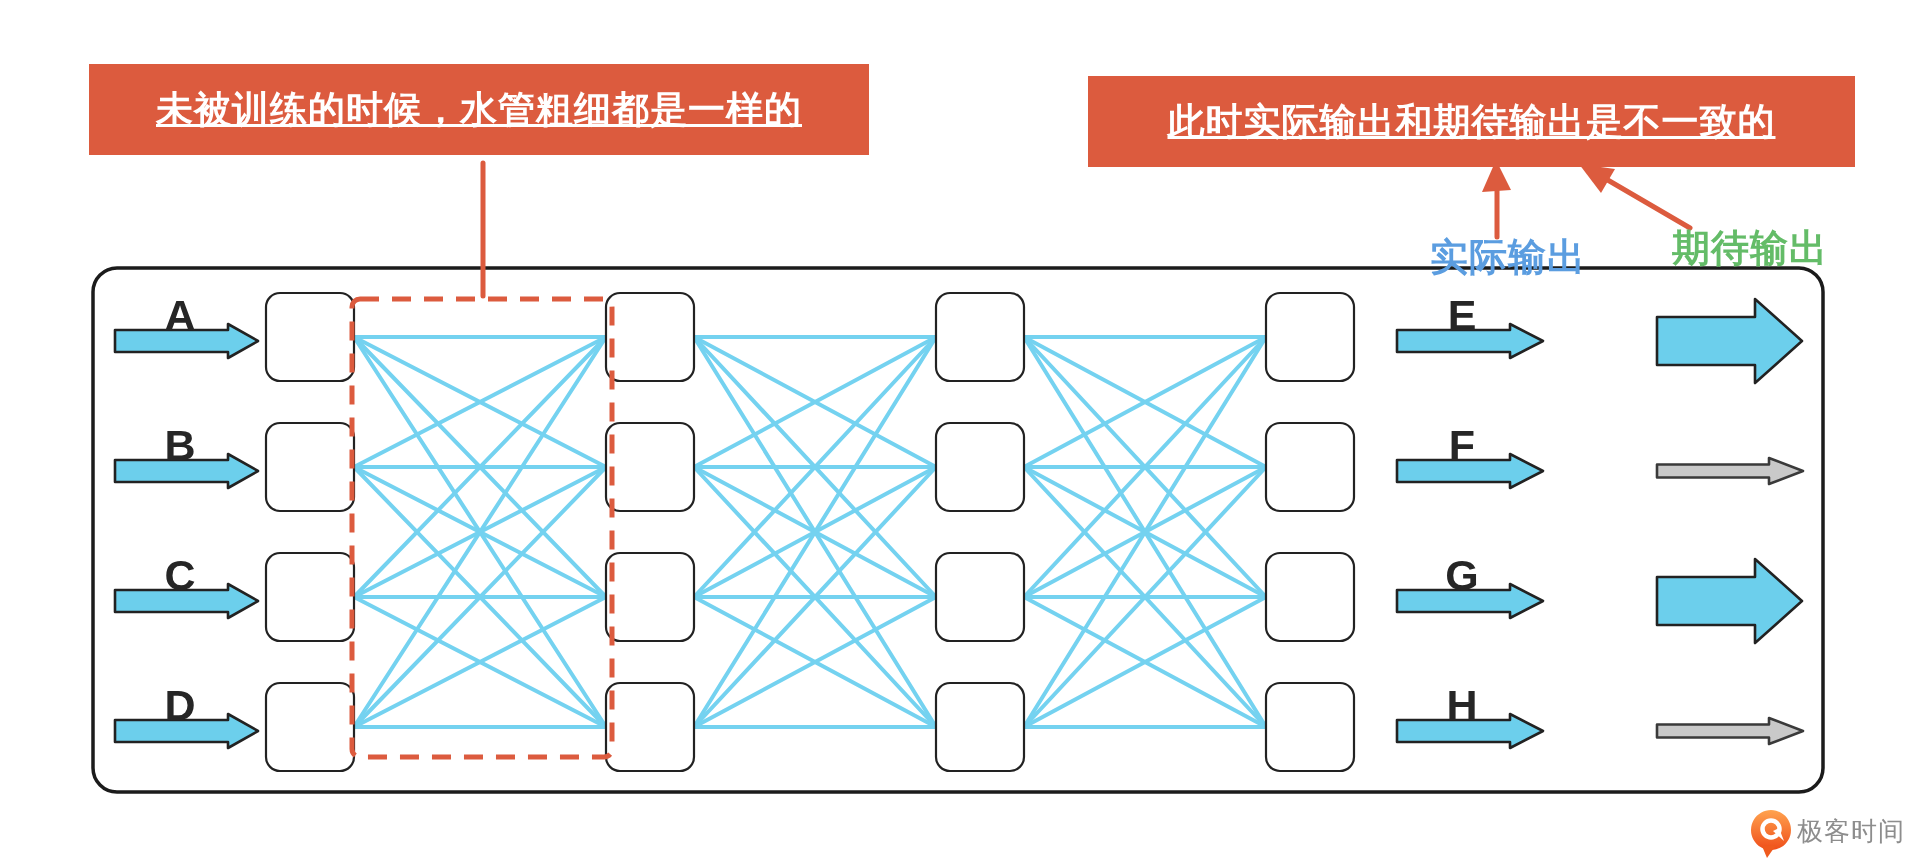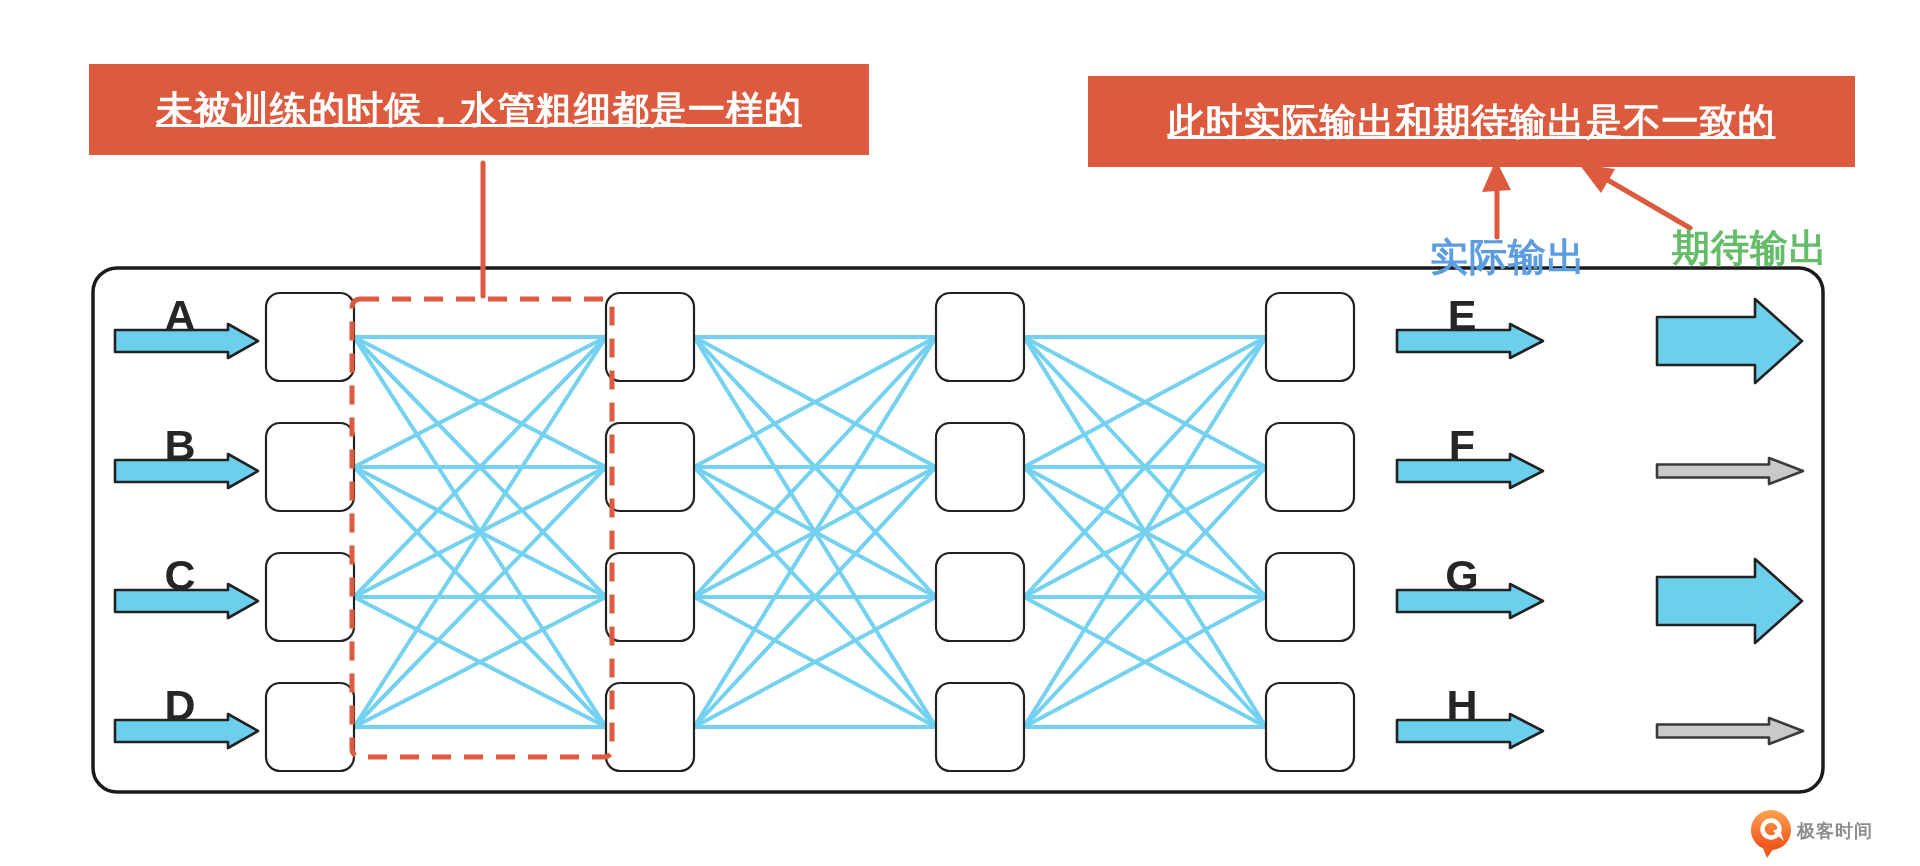--- a/index.html
+++ b/index.html
@@ -31,21 +31,21 @@
   .col-label-expected{left:1666px;top:225px;width:168px;height:46px;color:var(--green-label);}
   .io-label{font-size:43px;font-weight:700;color:#262626;width:100px;height:44px;}
   .container-box{fill:#ffffff;stroke:var(--ink);stroke-width:3.5px;}
   .node{fill:#ffffff;stroke:#222222;stroke-width:2.2px;}
   .conn{stroke:var(--conn);stroke-width:4px;stroke-linecap:round;}
   .pipe{fill:var(--pipe);stroke:#222222;stroke-width:2.6px;stroke-linejoin:round;}
   .pipe-gray{fill:var(--gray);stroke:#3a3a3a;stroke-width:2.6px;stroke-linejoin:round;}
   .dashed-box{fill:none;stroke:var(--accent);stroke-width:5px;stroke-dasharray:19 13;}
   .ann{stroke:var(--accent);stroke-width:5px;stroke-linecap:round;fill:none;}
   .ann-head{fill:var(--accent);stroke:none;}
-  .brand-text{left:1797px;top:812px;height:38px;font-size:18px;color:var(--brand-gray);letter-spacing:1px;white-space:nowrap;font-weight:bold;}
+  .brand-text{left:1797px;top:812px;height:38px;font-size:26px;color:var(--brand-gray);letter-spacing:1px;white-space:nowrap;}
 </style>
 </head>
 <body>
 
 <svg id="scene" width="1920" height="866" viewBox="0 0 1920 866">
   <defs>
     <linearGradient id="brandGrad" x1="0" y1="0" x2="0" y2="1">
       <stop offset="0" stop-color="#FFA34F"></stop>
       <stop offset="1" stop-color="#EF4E1A"></stop>
     </linearGradient>

